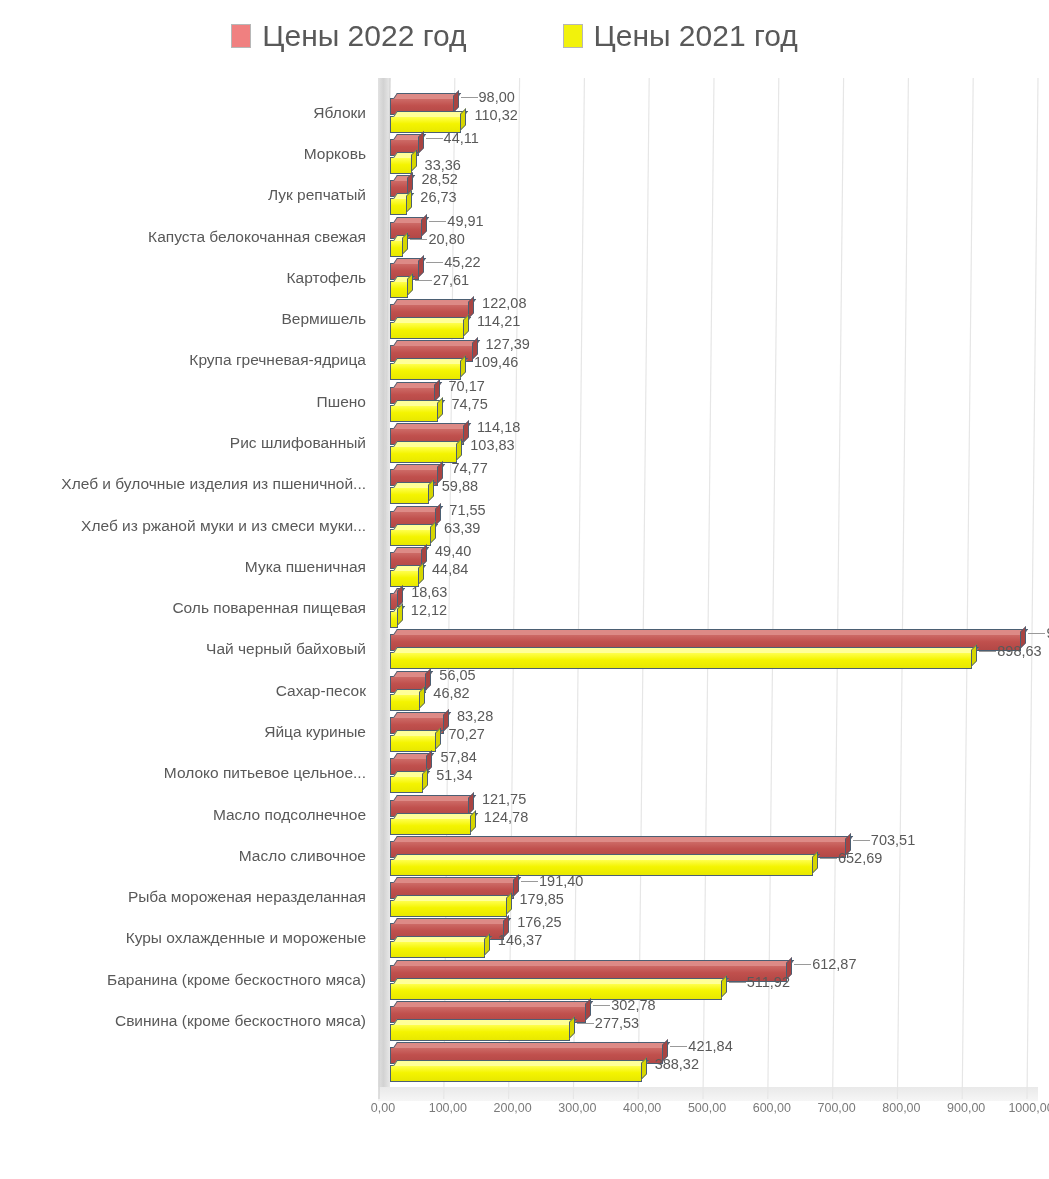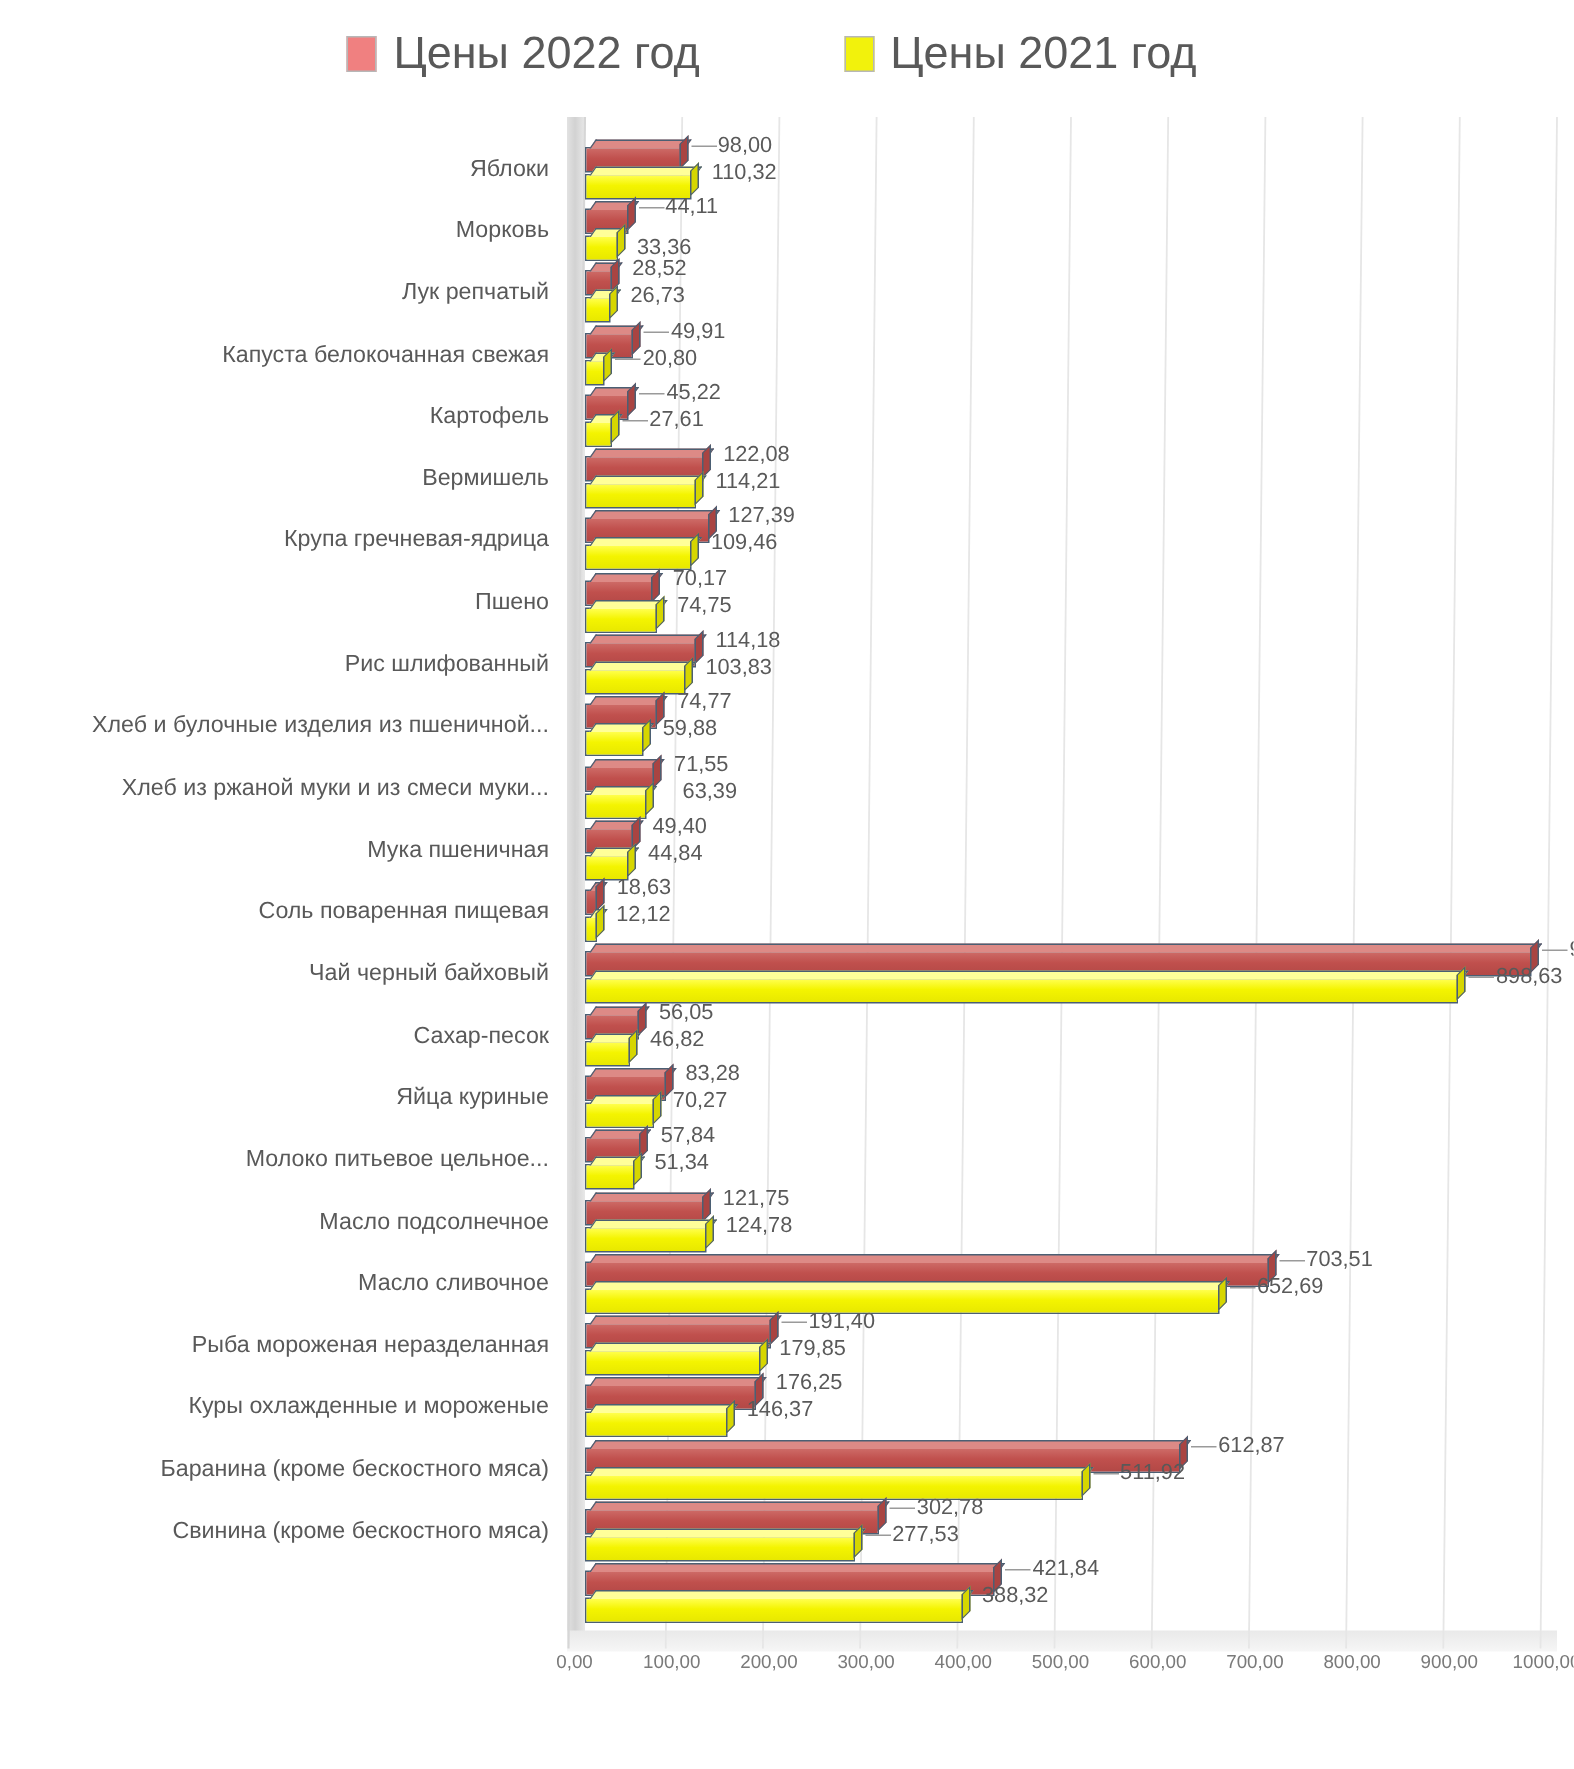--- a/index.html
+++ b/index.html
@@ -394,21 +394,21 @@
           <div class="face"></div>
           <div class="cap" style="width: 46.3644px;"></div>
           <div class="side"></div>
         </div>
         <div class="dlabel" style="left: 59.3644px; top: -3px;">71,55</div>
         <div class="bar3d bar-yel" style="top: 24px; width: 41.0767px;">
           <div class="face"></div>
           <div class="cap" style="width: 41.0767px;"></div>
           <div class="side"></div>
         </div>
-        <div class="dlabel" style="left: 54.0767px; top: 15px; margin-left: 11px;">63,39</div>
+        <div class="dlabel" style="left: 54.0767px; top: 15px;">63,39</div>
       </div>
       <div class="bar-group" style="top: 467.854px;">
         <div class="bar3d bar-red" style="top: 6px; width: 32.0112px;">
           <div class="face"></div>
           <div class="cap" style="width: 32.0112px;"></div>
           <div class="side"></div>
         </div>
         <div class="dlabel" style="left: 45.0112px; top: -3px;">49,40</div>
         <div class="bar3d bar-yel" style="top: 24px; width: 29.0563px;">
           <div class="face"></div>

